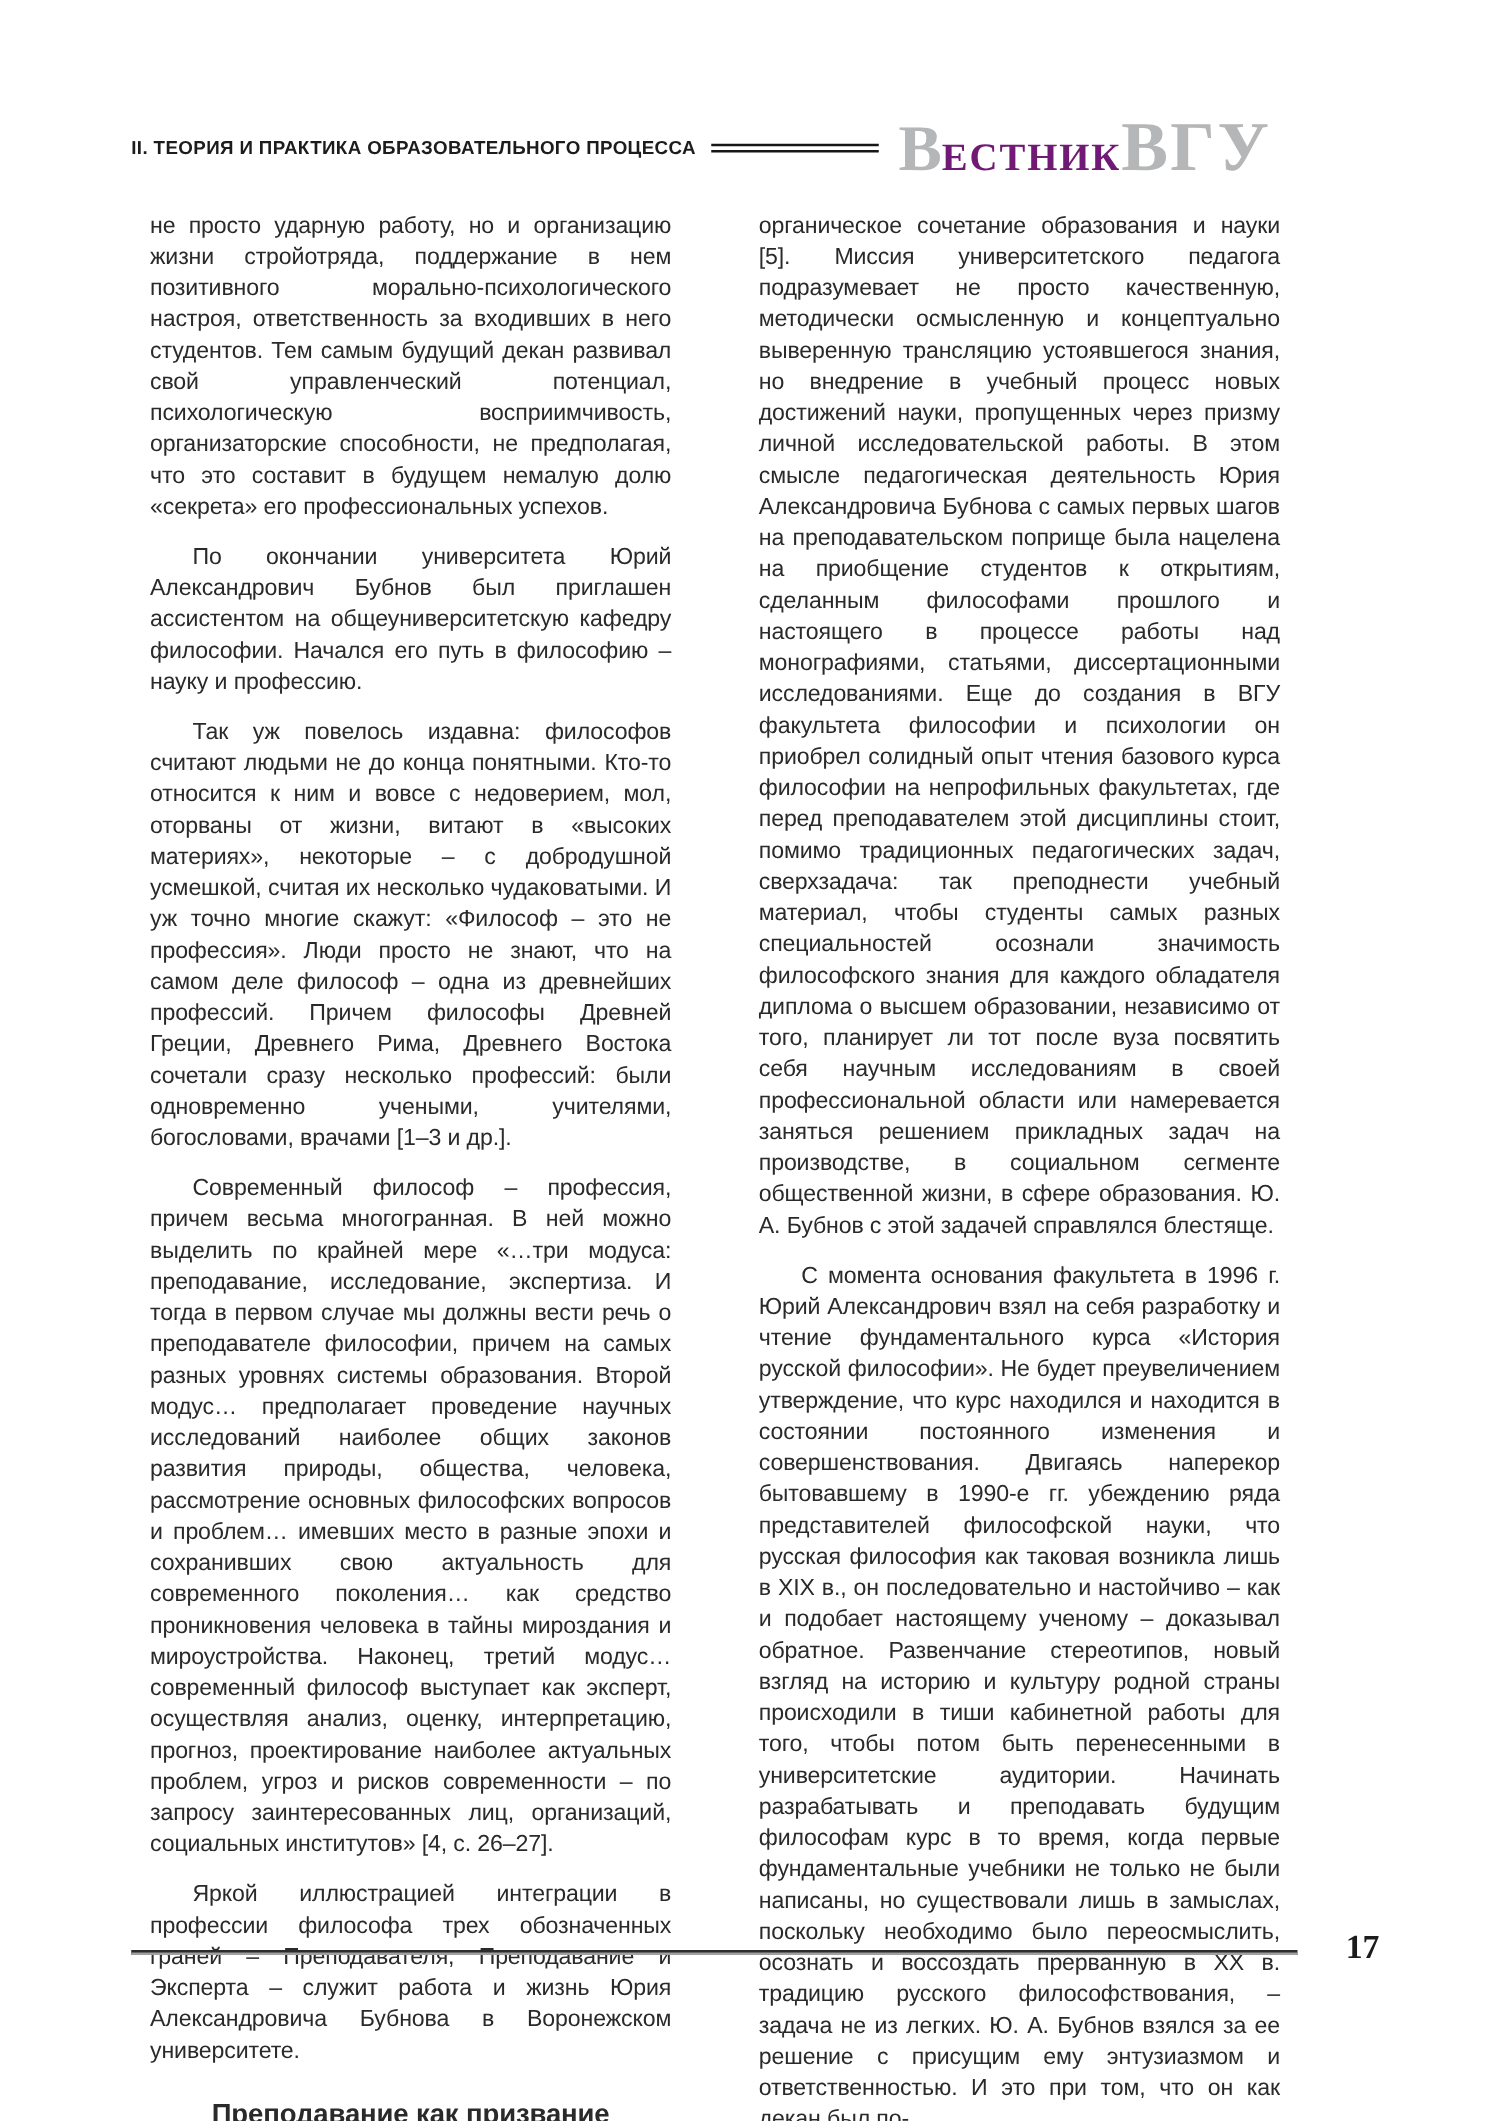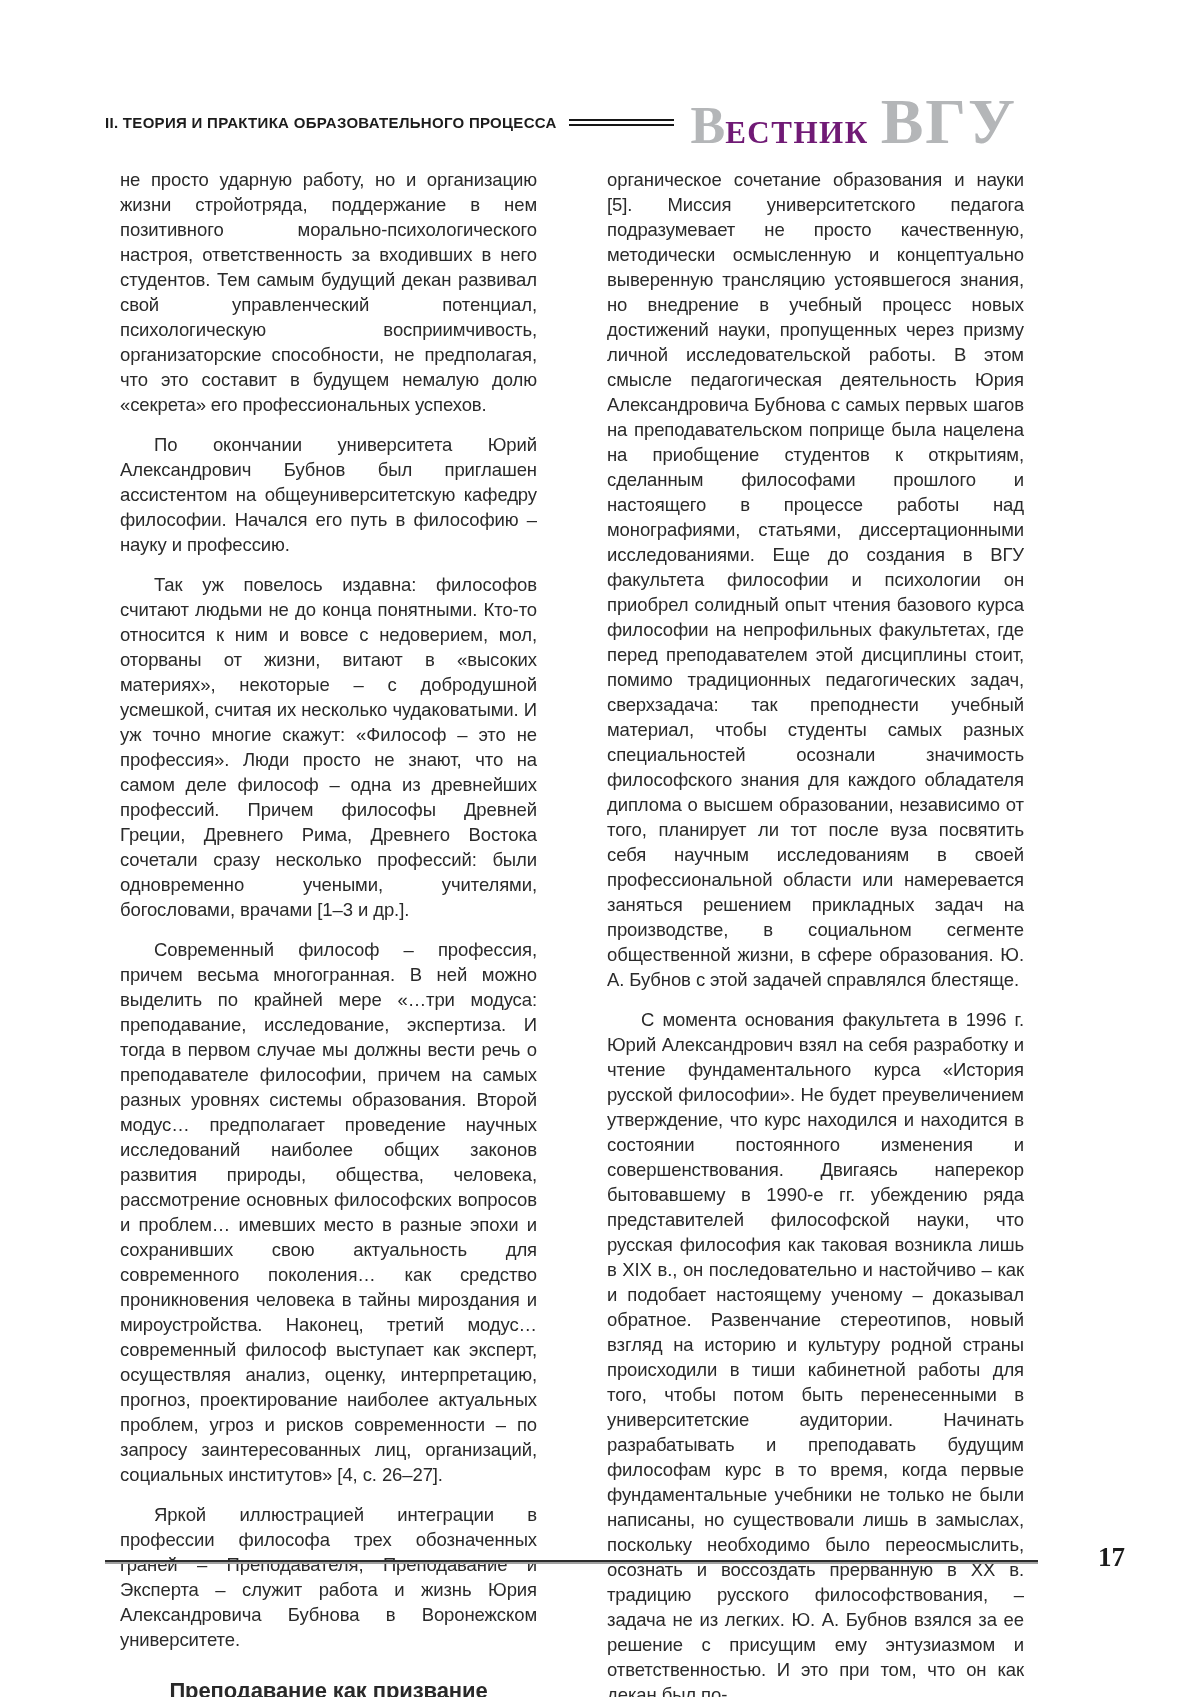--- a/index.html
+++ b/index.html
@@ -45,23 +45,23 @@
   .logo-initial {
     font-size: 52px;
     color: #b4b6b8;
   }
   .logo-rest {
     font-size: 31px;
     color: #701a75;
     letter-spacing: 1.5px;
   }
   .logo-suffix {
-    font-size: 64px;
+    font-size: 56px;
     color: #b4b6b8;
-    margin-left: 12px;
+    margin-left: 0;
     letter-spacing: 2px;
   }
   
   .column {
     position: absolute;
     top: 152px;
     width: 447px;
     text-align: justify;
     font-size: 18.5px;
     line-height: 25px;
@@ -86,21 +86,21 @@
     left: 105px; top: 1560px;
     width: 933px;
     height: 2px;
     background: #2c2c2c;
     border-bottom: 2px solid #a0a0a0;
   }
   .page-number {
     position: absolute;
     left: 1055px; top: 1542px;
     width: 70px;
-    text-align: right;
+    text-align: center;
     font-family: "Liberation Serif", serif;
     font-weight: bold;
     font-size: 27px;
     color: #1c1c1c;
   }
 </style>
 </head>
 <body>
 
 <div class="page">

